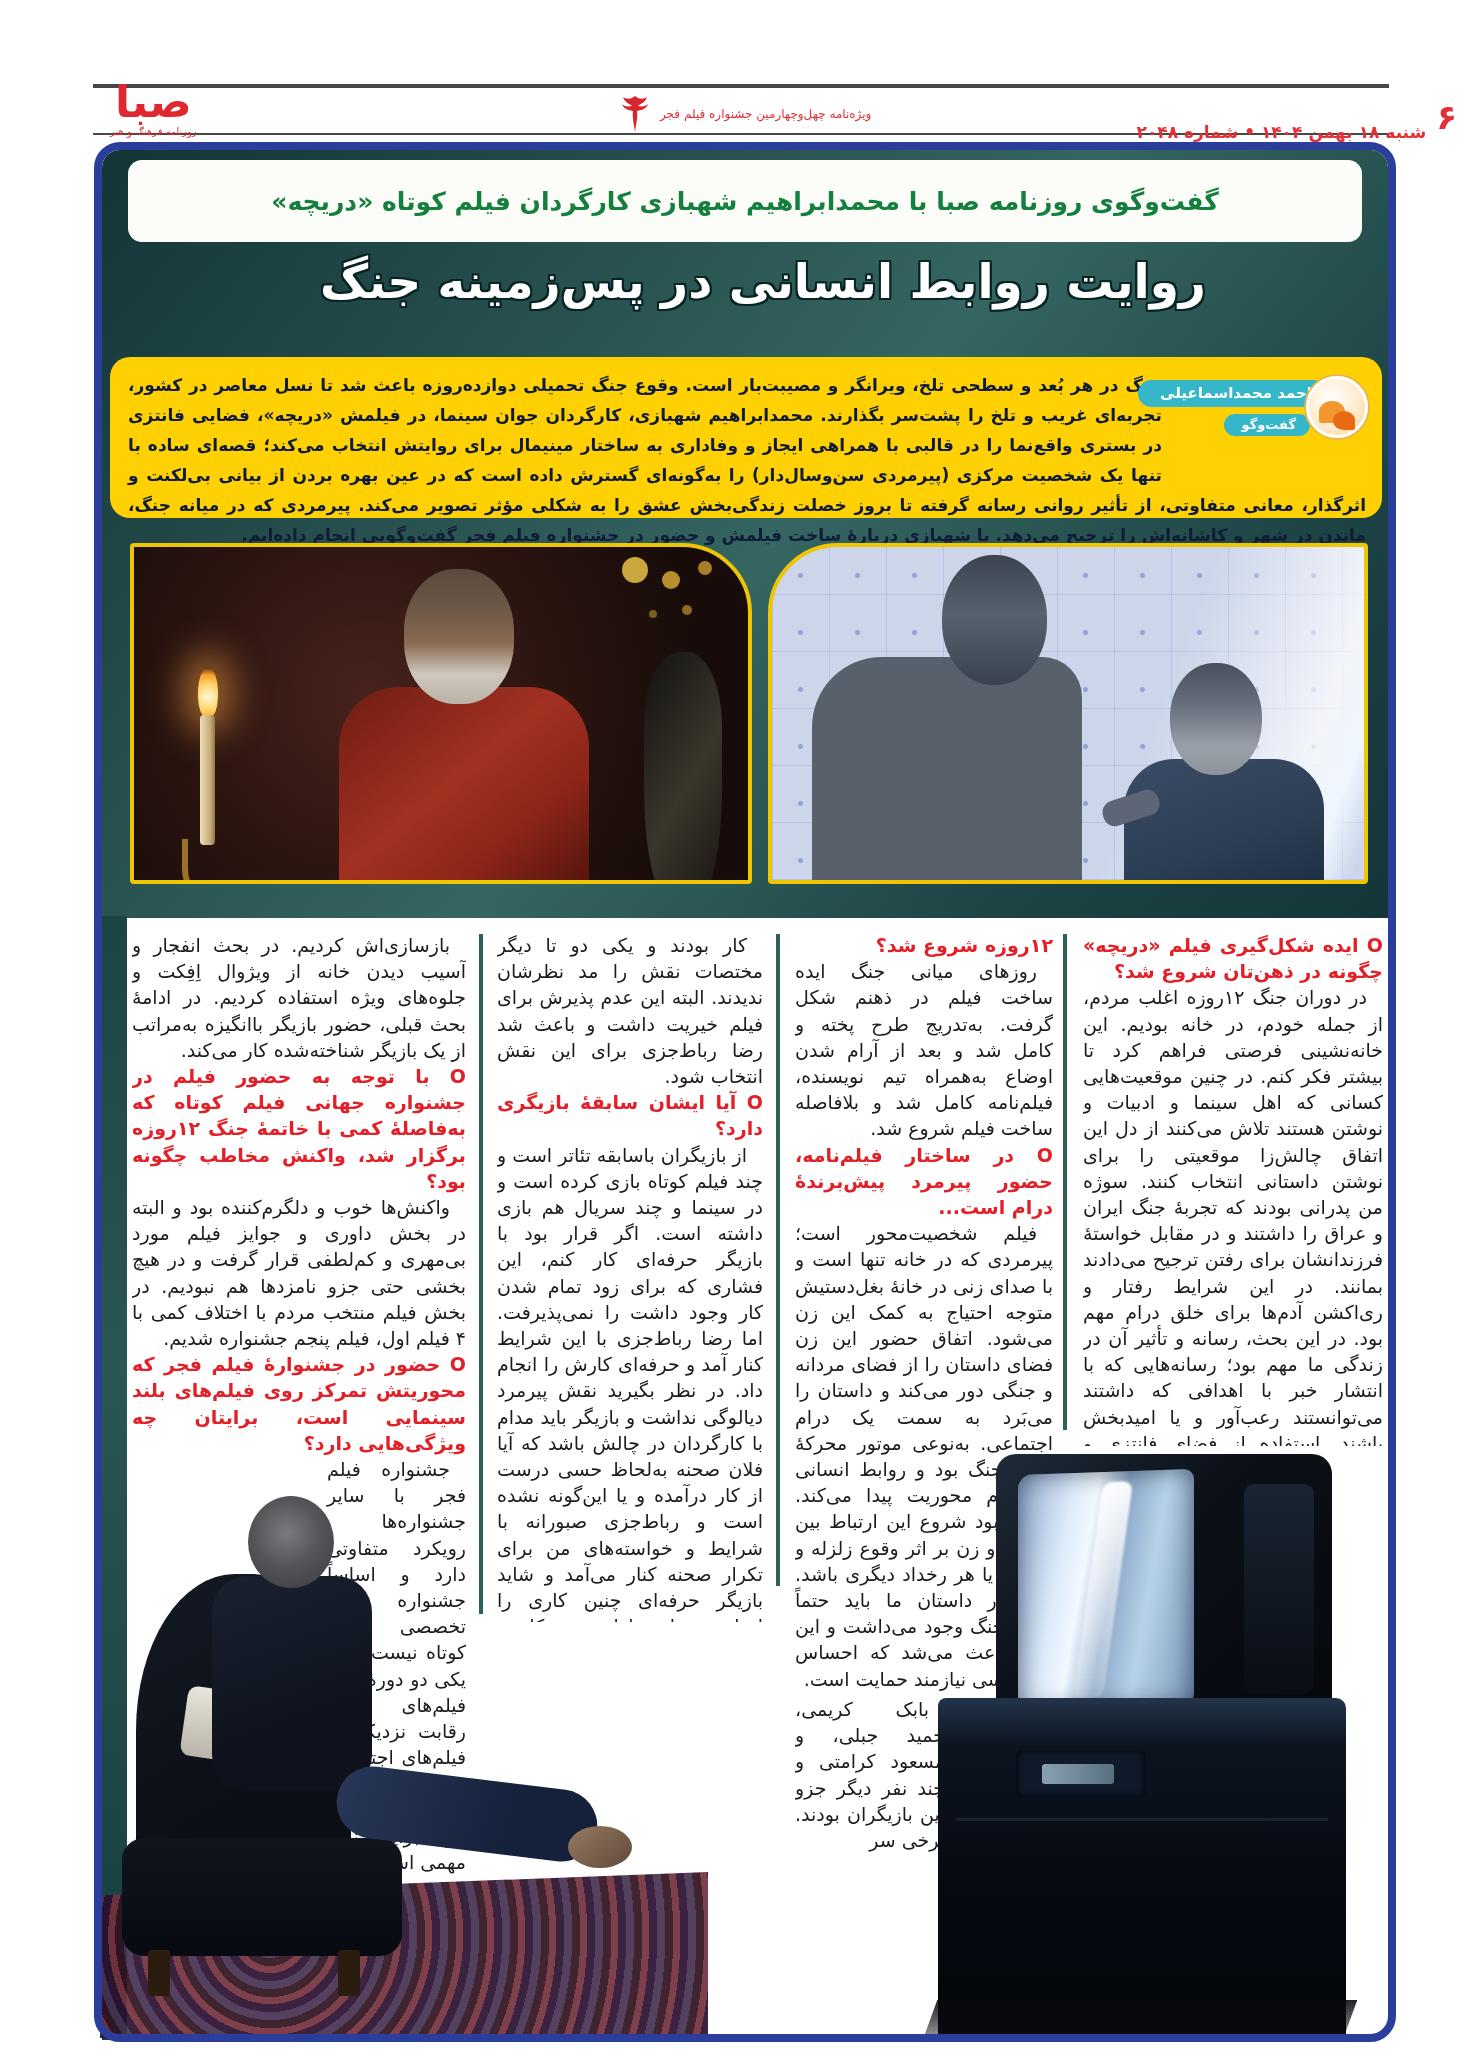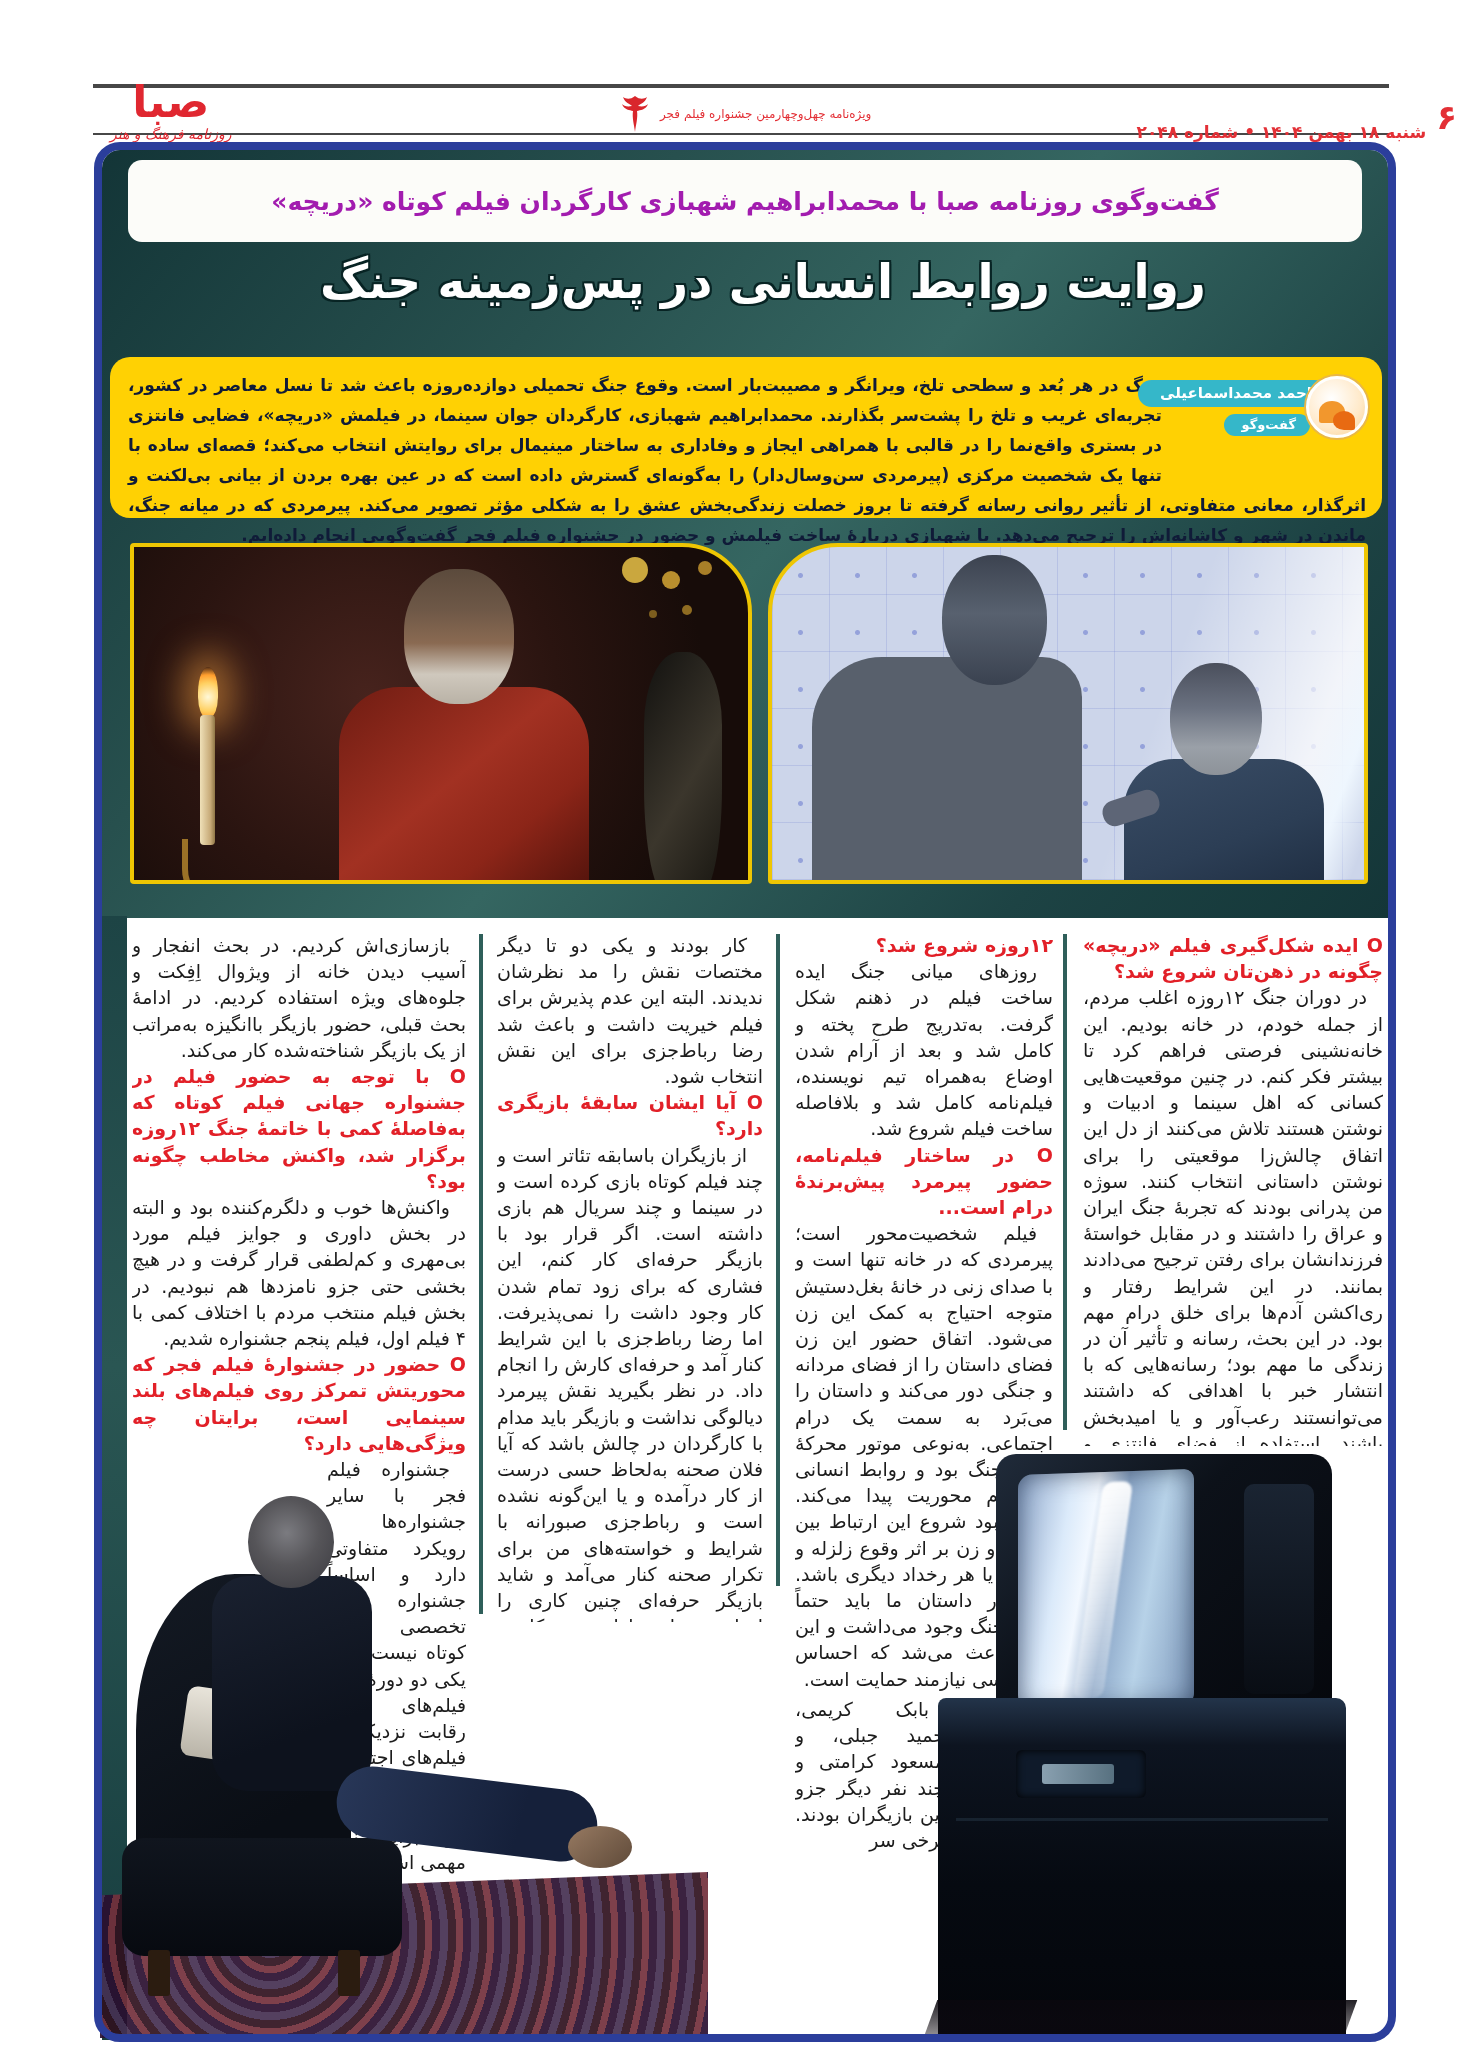--- a/index.html
+++ b/index.html
@@ -10,34 +10,34 @@
   
   .rule-top { position:absolute; left:93px; top:84px; width:1296px; height:4px; background:#474747; }
   .rule-bot { position:absolute; left:93px; top:133px; width:1296px; height:2px; background:#474747; }
   .mast-right { position:absolute; right:20px; top:92px; display:flex; align-items:center; gap:10px; color:#e33036; }
   .pageno { font-size:34px; font-weight:bold; }
   .date { font-size:17px; font-weight:bold;margin-top:30px; }
   .mast-center { position:absolute; left:620px; top:94px; display:flex; align-items:center; gap:10px; color:#e33036; }
   .special { font-size:12px; font-weight:normal; white-space:nowrap; }
   .mast-left { position:absolute; left:110px; top:80px; text-align:center; color:#e02730; }
   .logo { font-size:44px; font-weight:bold; letter-spacing:-2px; line-height:1; }
-  .tagline { display:block; font-size:14px; color:#e02730; margin-top:2px;font-style:italic; }
+  .tagline { display:block; font-size:10px; color:#e02730; margin-top:2px; }
 
   
   .frame { position:absolute; left:94px; top:142px; width:1302px; height:1900px;
            border:8px solid #2b3e9b; border-radius:26px; z-index:6; pointer-events:none; }
   .teal-top { position:absolute; left:102px; top:150px; width:1286px; height:768px; z-index:1;
               background:linear-gradient(130deg,#133537 0%,#27504e 30%,#356661 52%,#1d4344 80%,#143638 100%);
               border-radius:18px 18px 0 0; }
   .left-strip { position:absolute; left:102px; top:916px; width:25px; height:1124px; z-index:1;
                 background:linear-gradient(180deg,#1d4445,#2a5653 40%,#173d3f); }
 
   .kicker-bar { position:absolute; left:128px; top:160px; width:1234px; height:82px; z-index:2;
                 background:#fcfcf9; border-radius:14px; display:flex; align-items:center; justify-content:center; }
-  .kicker-bar span { font-size:25px; font-weight:bold; color:#a21caf; }
+  .kicker-bar span { font-size:25px; font-weight:bold; color:#15803d; }
   .headline { position:absolute; left:102px; top:254px; width:1286px; z-index:2; text-align:center;
               font-size:47px; font-weight:bold; color:#fff;
               text-shadow:-2px 0 #082424, 2px 0 #082424, 0 -2px #082424, 0 2px #082424, -2px 2px #082424, 2px -2px #082424, 2px 2px #082424, -2px -2px #082424;padding-left:36px; }
 
   
   .lede-box { position:absolute; left:110px; top:357px; width:1272px; height:161px; z-index:2;
               background:#ffd103; border-radius:20px; padding:13px 16px 8px 18px; }
   .byline-badge { float:right; width:190px; height:118px; margin-left:14px; position:relative; }
   .avatar { position:absolute; right:-2px; top:6px; width:62px; height:62px; border-radius:50%;
             background:radial-gradient(circle at 40% 35%, #ffffff 0%, #ffe9c9 60%, #f7cf8e 100%);

